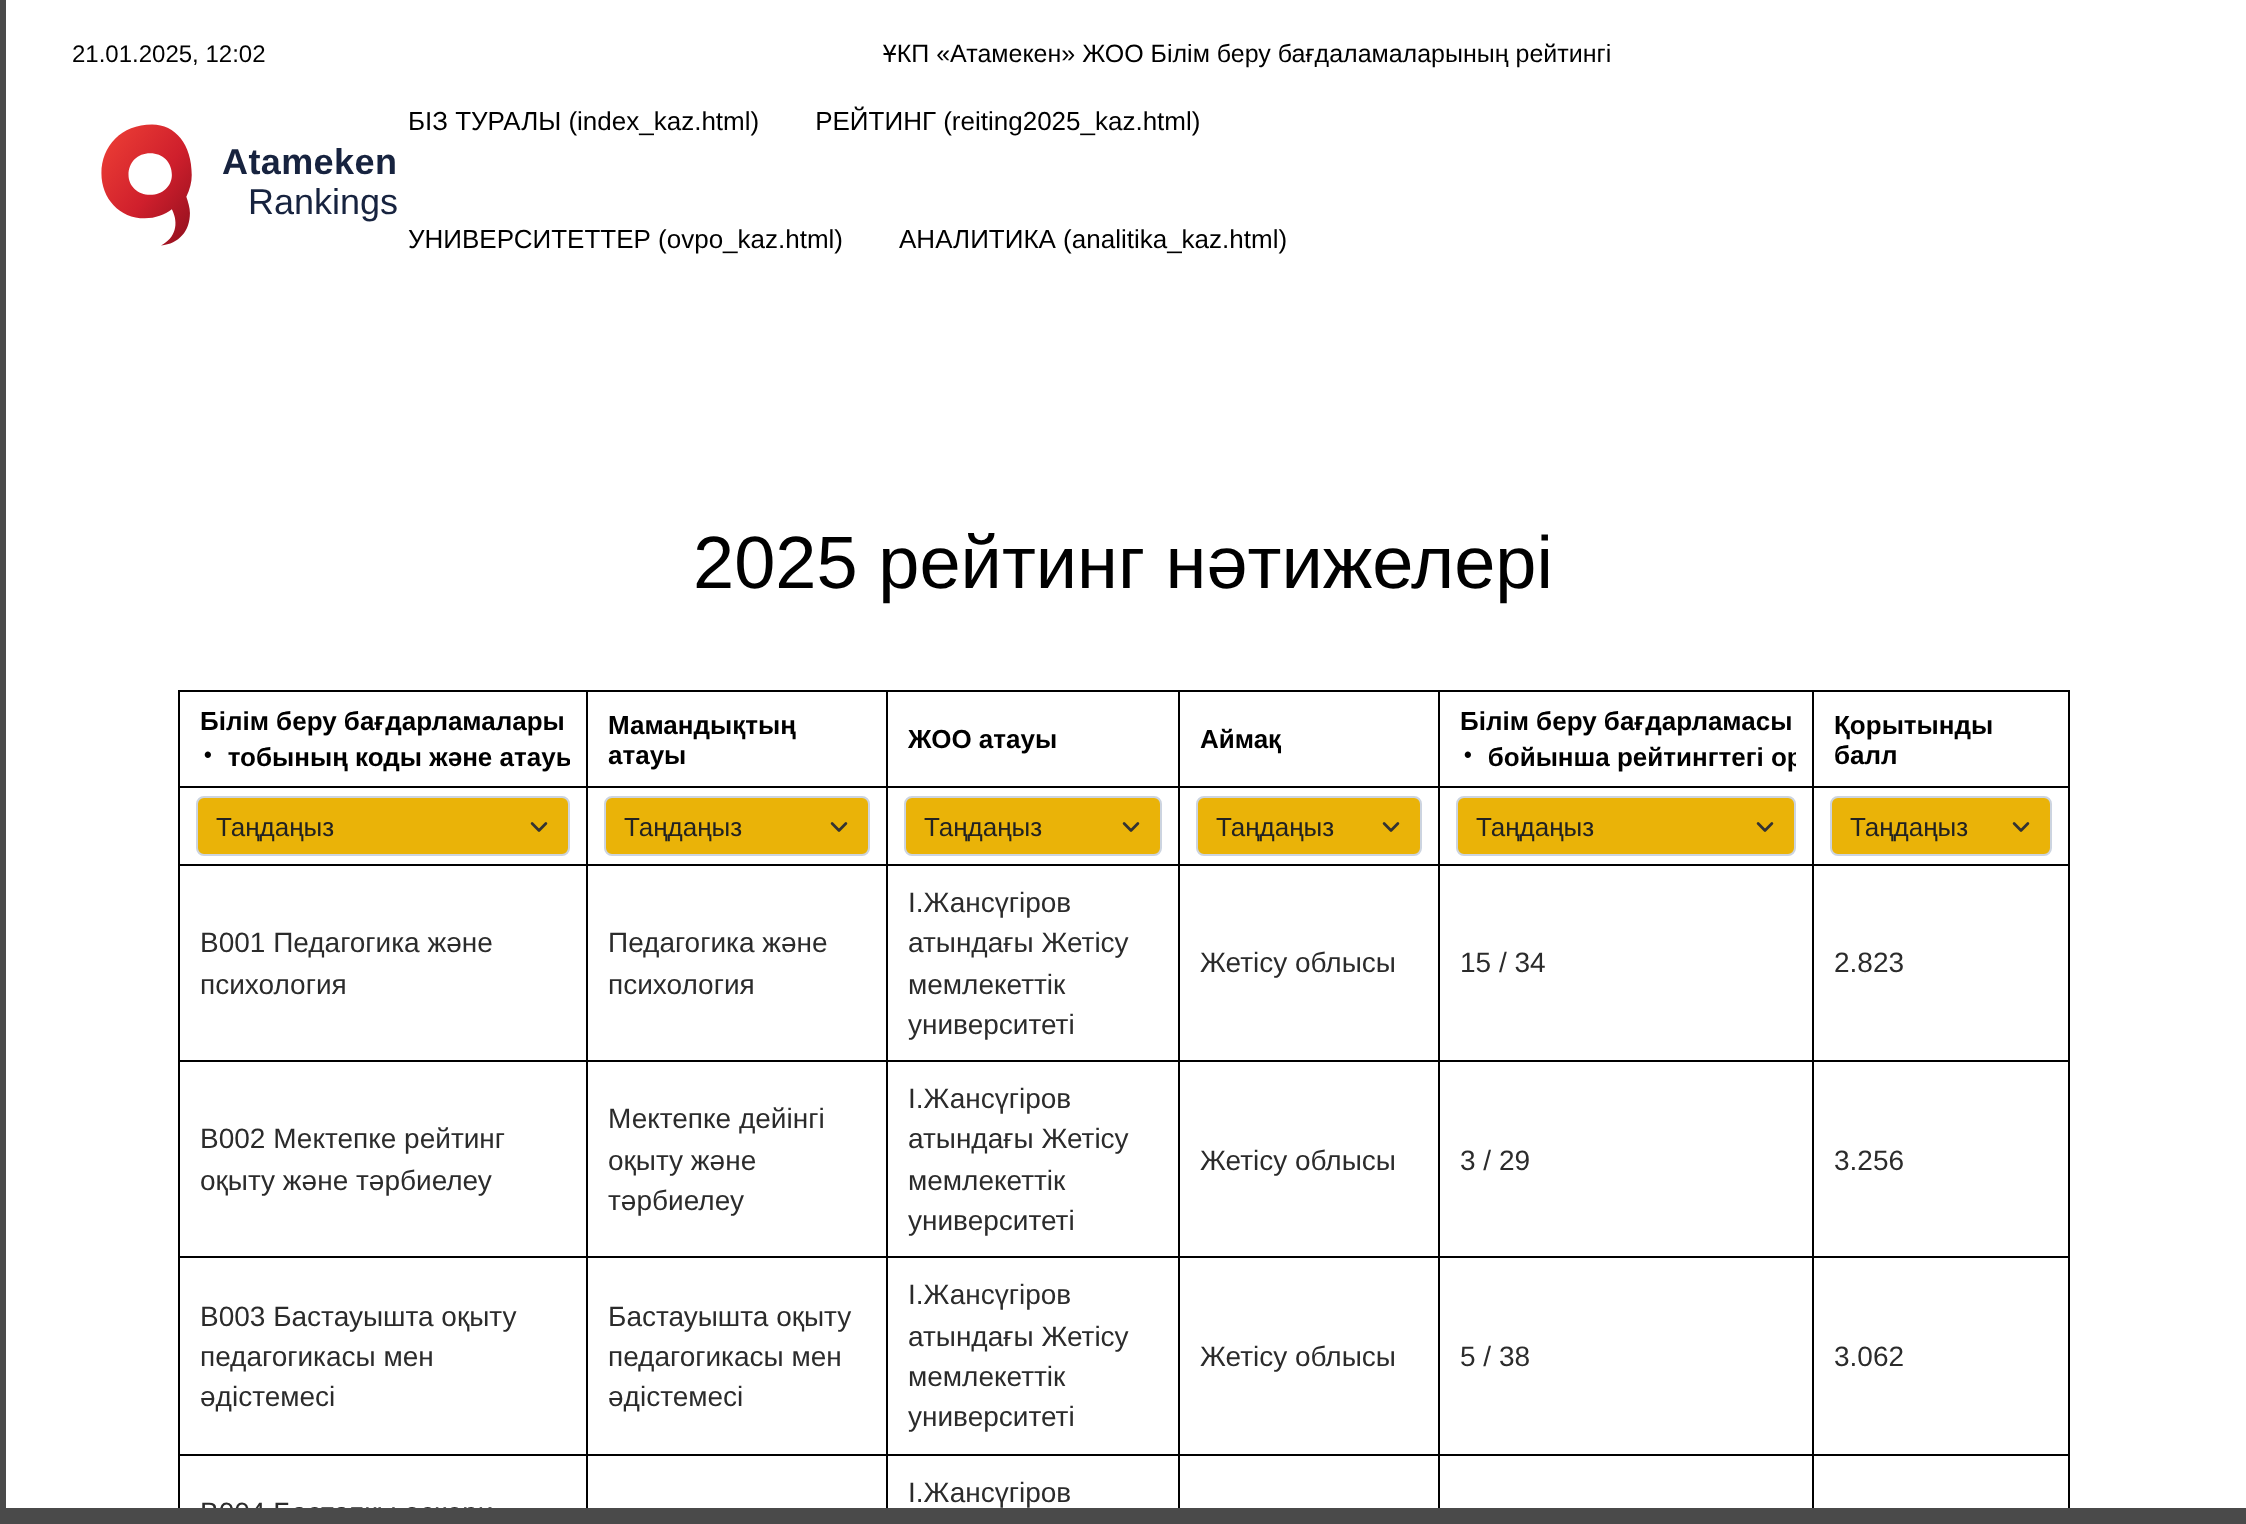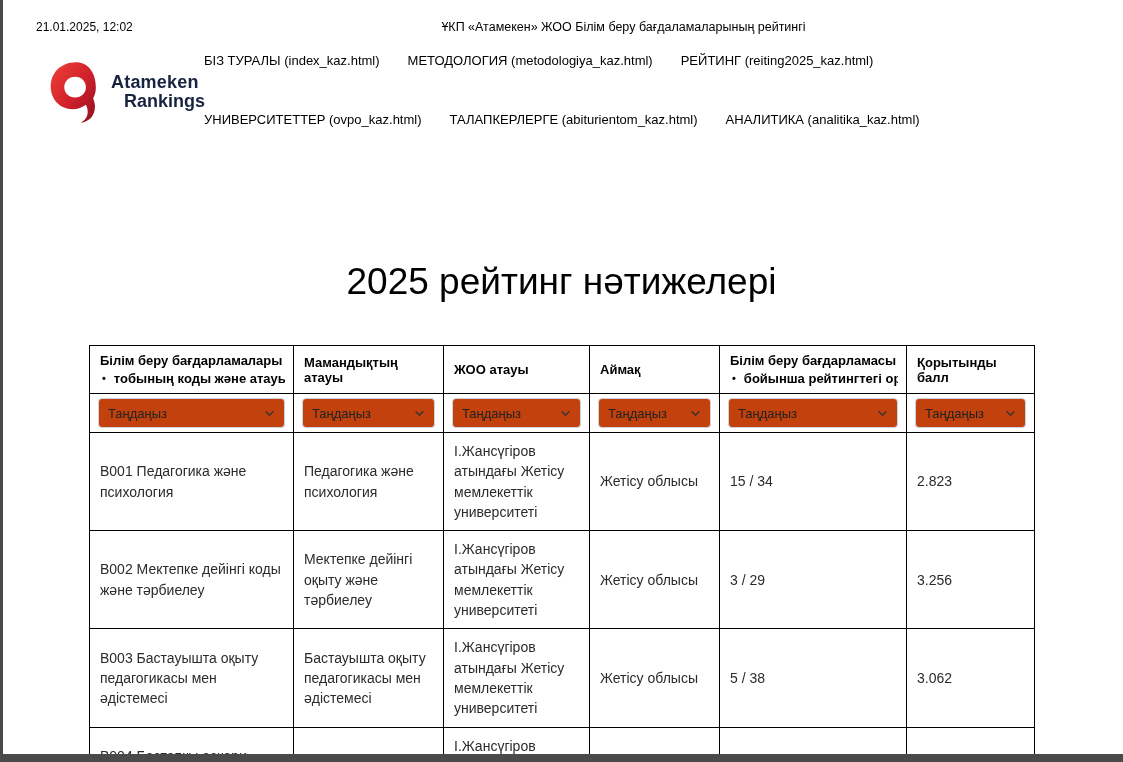--- a/index.html
+++ b/index.html
@@ -21,41 +21,41 @@
   
   .doc-header{position:relative;height:34px;}
   .timestamp{position:absolute;left:36px;top:20px;font-size:12px;white-space:nowrap;}
   .doc-title{position:absolute;left:0;right:0;top:20px;text-align:center;font-size:12.5px;padding-left:110px;white-space:nowrap;margin-left:14px;}
 
   
   .masthead{display:flex;align-items:flex-start;padding:14px 0 0 48px;}
   .logo{display:flex;align-items:center;gap:7px;width:152px;flex:0 0 152px;margin-top:10px;cursor:pointer;}
   .logo-text{line-height:1.05;}
   .logo-brand{font-size:18px;font-weight:bold;color:var(--logo-navy);letter-spacing:.2px;}
-  .logo-sub{font-size:18px;font-weight:700;color:var(--logo-navy);margin-left:13px;margin-top:37px;}
+  .logo-sub{font-size:18px;font-weight:400;color:var(--logo-navy);margin-left:13px;margin-top:37px;}
   nav{display:flex;flex-direction:column;row-gap:44px;padding-top:5px;margin-left:4px;}
   .nav-row{display:flex;column-gap:28px;}
   .nav-item{font-size:13px;color:#000;white-space:nowrap;cursor:pointer;}
 
   
   h1.page-title{margin:134px 0 0 0;text-align:center;font-size:37px;font-weight:400;color:#000;}
 
   
   .table-wrap{margin:42px 0 0 89px;}
   table{border-collapse:collapse;table-layout:fixed;width:945px;}
   col.c1{width:204px;} col.c2{width:150px;} col.c3{width:146px;}
   col.c4{width:130px;} col.c5{width:187px;} col.c6{width:128px;}
   th,td{border:1px solid #000;text-align:left;vertical-align:middle;}
   th{font-size:13px;font-weight:bold;padding:7px 8px 7px 10px;height:48px;}
   .th-sub{display:flex;align-items:center;gap:8px;margin-top:3px;white-space:nowrap;overflow:hidden;}
   .th-sub .bullet{font-size:11px;line-height:1;margin-left:2px;}
   tr.filter-row td{padding:4px 8px;height:38px;}
   .select{
     display:flex;align-items:center;justify-content:space-between;
-    height:30px;width:100%;padding:0 9px;background:#c2410c;
+    height:30px;width:100%;padding:0 9px;background:#eab308;
     border:1px solid #ccd4e0;border-radius:4px;cursor:pointer;
     font-size:13px;color:#222;
   }
   .select .chev{display:flex;align-items:center;flex:0 0 auto;margin-left:6px;}
   tr.data-row td{font-size:14px;color:#2b2b2b;padding:8px 6px 8px 10px;height:62px;line-height:1.45;}
 </style>
 </head>
 <body>
 
 <div class="frame-left"></div>
@@ -82,26 +82,24 @@
     </span>
     <span class="logo-text">
       <span class="logo-brand">Atameken</span><br>
       <span class="logo-sub">Rankings</span>
     </span>
   </div>
 
   <nav>
     <div class="nav-row">
       <span class="nav-item">БІЗ ТУРАЛЫ (index_kaz.html)</span>
-      <span class="nav-item">МЕТОДОЛОГИЯ (metodologiya_kaz.html)</span>
       <span class="nav-item">РЕЙТИНГ (reiting2025_kaz.html)</span>
     </div>
     <div class="nav-row">
       <span class="nav-item">УНИВЕРСИТЕТТЕР (ovpo_kaz.html)</span>
-      <span class="nav-item">ТАЛАПКЕРЛЕРГЕ (abiturientom_kaz.html)</span>
       <span class="nav-item">АНАЛИТИКА (analitika_kaz.html)</span>
     </div>
   </nav>
 </div>
 
 <h1 class="page-title">2025 рейтинг нәтижелері</h1>
 
 <div class="table-wrap">
   <table>
     <colgroup>
@@ -199,21 +197,21 @@
     <tbody>
       <tr class="data-row">
         <td>B001 Педагогика және психология</td>
         <td>Педагогика және психология</td>
         <td>І.Жансүгіров атындағы Жетісу мемлекеттік университеті</td>
         <td>Жетісу облысы</td>
         <td>15 / 34</td>
         <td>2.823</td>
       </tr>
       <tr class="data-row">
-        <td>B002 Мектепке дейінгі коды және тәрбиелеу</td>
+        <td>B002 Мектепке рейтинг оқыту және тәрбиелеу</td>
         <td>Мектепке дейінгі оқыту және тәрбиелеу</td>
         <td>І.Жансүгіров атындағы Жетісу мемлекеттік университеті</td>
         <td>Жетісу облысы</td>
         <td>3 / 29</td>
         <td>3.256</td>
       </tr>
       <tr class="data-row">
         <td>B003 Бастауышта оқыту педагогикасы мен әдістемесі</td>
         <td>Бастауышта оқыту педагогикасы мен әдістемесі</td>
         <td>І.Жансүгіров атындағы Жетісу мемлекеттік университеті</td>

